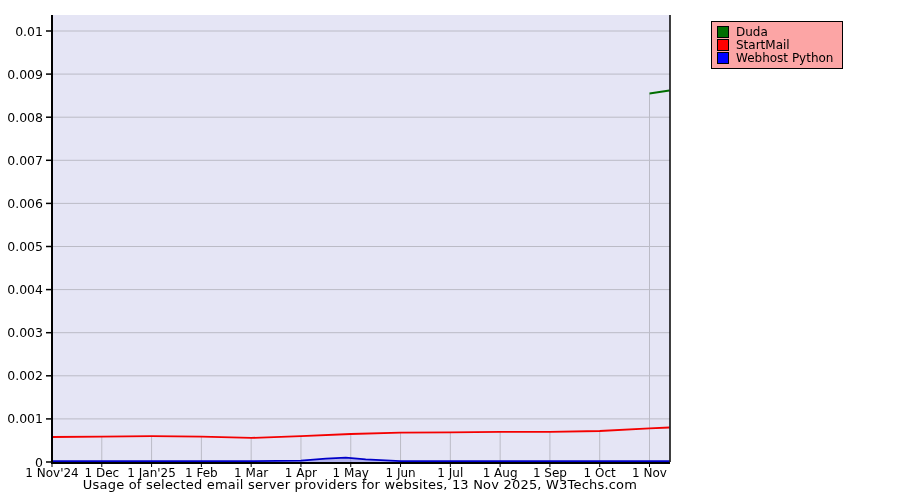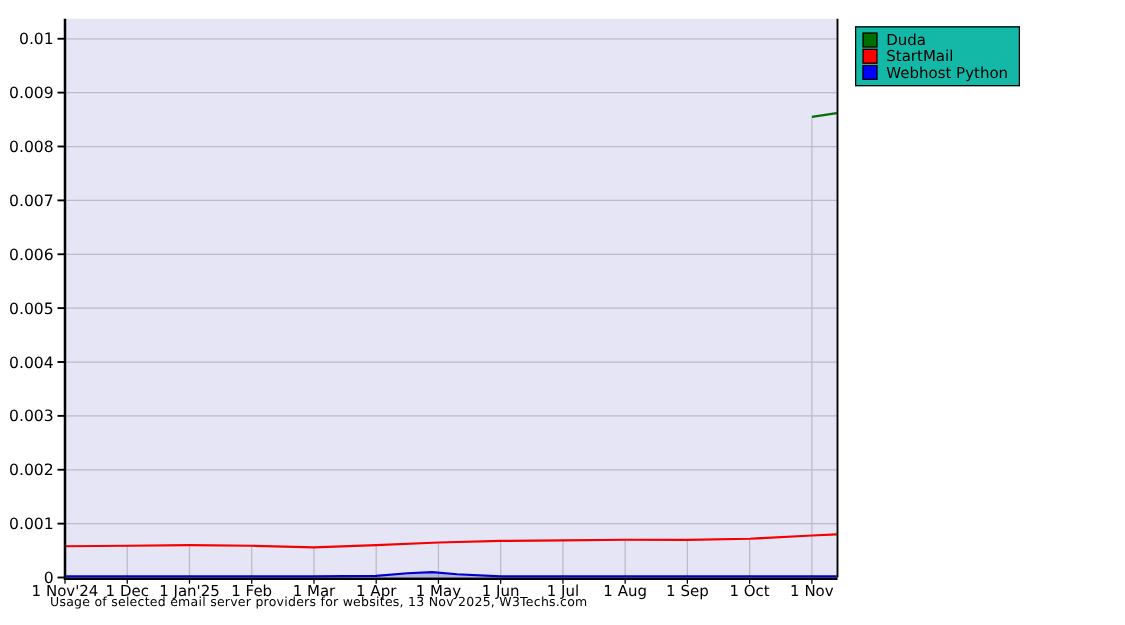--- a/index.html
+++ b/index.html
@@ -4,32 +4,32 @@
 <style>
   html,body { margin:0; padding:0; }
   body {
     width:900px; height:500px; background:#ffffff;
     font-family:"DejaVu Sans","Liberation Sans",sans-serif;
     -webkit-font-smoothing:antialiased;
   }
   #app { position:relative; width:900px; height:500px; overflow:hidden; }
   #chart-svg { position:absolute; left:0; top:0; }
   .legend {
-    position:absolute; left:684px; top:21px;
-    background:#14b8a6; border:1px solid #000000;
+    position:absolute; left:711px; top:21px;
+    background:#fca5a5; border:1px solid #000000;
     padding:3px 9px 4px 5px;
   }
   .legend-item {
     display:flex; align-items:center; gap:7px;
     height:13px; font-size:12px; color:#000; white-space:nowrap;
   }
   .legend-swatch { width:10px; height:10px; border:1px solid #000; flex:none; }
   .chart-title {
     position:absolute; left:40px; top:477px; width:640px;
-    font-size:10px; color:#000; letter-spacing:0.2px;
+    text-align:center; font-size:13px; color:#000; letter-spacing:0.2px;
   }
 </style>
 </head>
 <body>
 
 <div id="app">
   <svg id="chart-svg" width="900" height="500">
       <rect x="52" y="15" width="618" height="447" fill="#e5e5f5"></rect>
       <g stroke="#bbbbc6" stroke-width="1">
         <line x1="52" x2="670" y1="418.9" y2="418.9"></line>

